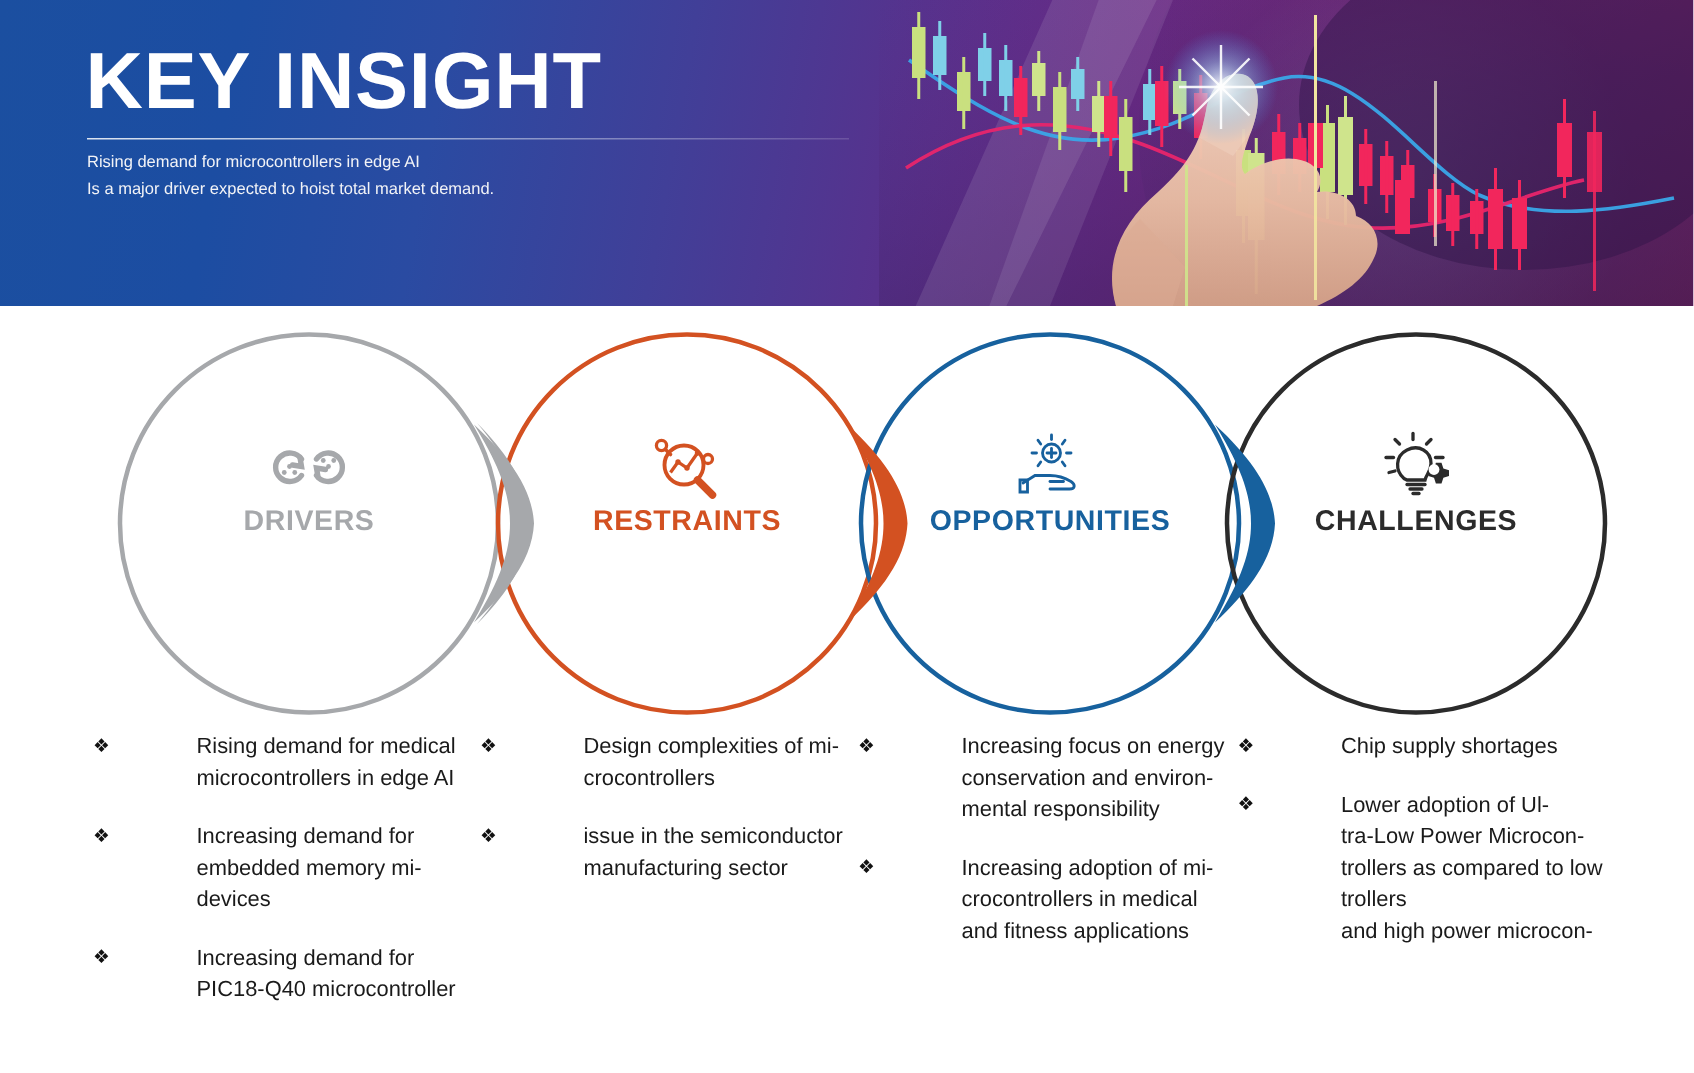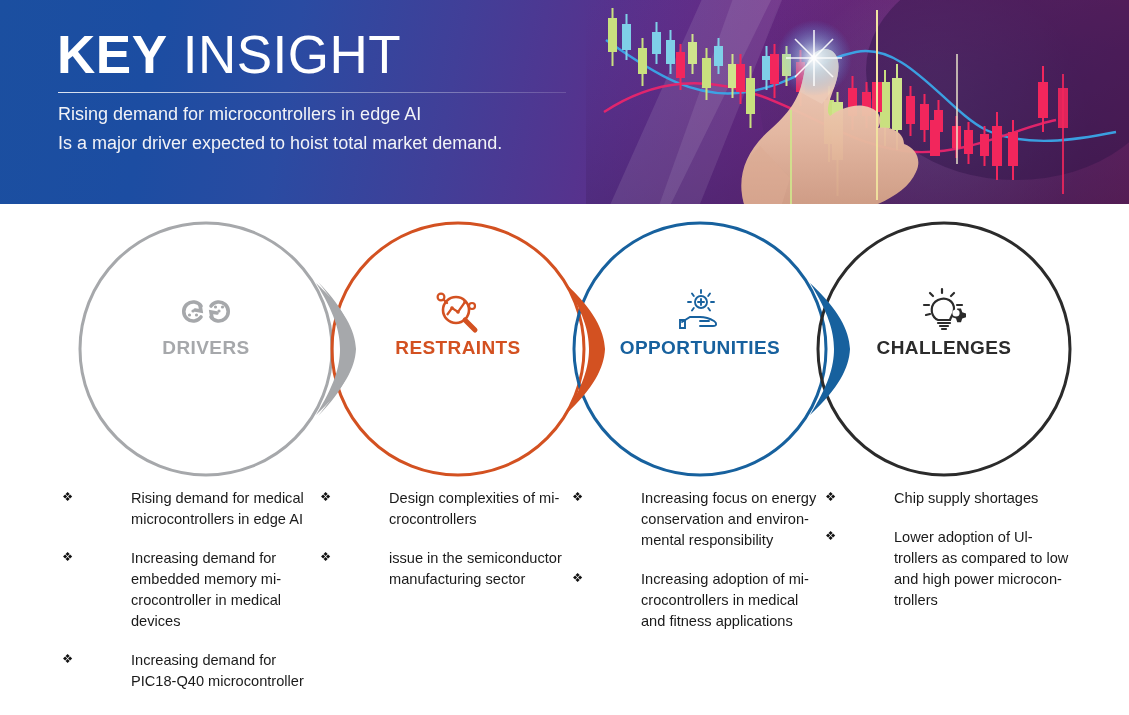--- a/index.html
+++ b/index.html
@@ -38,28 +38,28 @@
     overflow:hidden;
   }
   .photo-svg{position:absolute;left:0;top:0;}
 
   .headline{
     position:absolute;left:57px;top:28px;
     font-size:53px;letter-spacing:.5px;color:#ffffff;
     line-height:1;white-space:nowrap;
   }
   .headline .bold{font-weight:bold;}
-  .headline .thin{font-weight:400;}
+  .headline .thin{font-weight:700;}
   .rule{
     position:absolute;left:58px;top:92px;width:508px;height:1px;
     background:linear-gradient(90deg, rgba(255,255,255,.85), rgba(255,255,255,.15));
   }
   .subhead{
     position:absolute;left:58px;top:100px;width:560px;
-    font-size:18px;line-height:1.6;color:#f2f3f7;font-weight:400;
+    font-size:11px;line-height:1.6;color:#f2f3f7;font-weight:400;
   }
   .subhead div{white-space:nowrap;}
 
   
   .flow{position:absolute;left:0;top:204px;width:1129px;height:290px;}
   .flow-svg{position:absolute;left:0;top:0;}
 
   .node-label{
     position:absolute;text-align:center;
     font-weight:bold;font-size:19px;letter-spacing:.4px;
@@ -350,21 +350,20 @@
             <span class="txt">
               <span>Rising demand for medical</span>
               <span>microcontrollers in edge AI</span>
             </span>
           </li>
           <li>
             <span class="bul">❖</span>
             <span class="txt">
               <span>Increasing demand for</span>
               <span>embedded memory mi-</span>
-              <span>crocontroller in medical</span>
               <span>devices</span>
             </span>
           </li>
           <li>
             <span class="bul">❖</span>
             <span class="txt">
               <span>Increasing demand for</span>
               <span>PIC18-Q40 microcontroller</span>
             </span>
           </li>
@@ -413,22 +412,23 @@
           <li>
             <span class="bul">❖</span>
             <span class="txt">
               <span>Chip supply shortages</span>
             </span>
           </li>
           <li>
             <span class="bul">❖</span>
             <span class="txt">
               <span>Lower adoption of Ul-</span>
+              <span>tra-Low Power Microcon-</span>
               <span>trollers as compared to low</span>
+              <span>trollers</span>
               <span>and high power microcon-</span>
-              <span>trollers</span>
             </span>
           </li>
         </ul>
     </div>
   </div>
 
 </div>
 
 </body></html>

